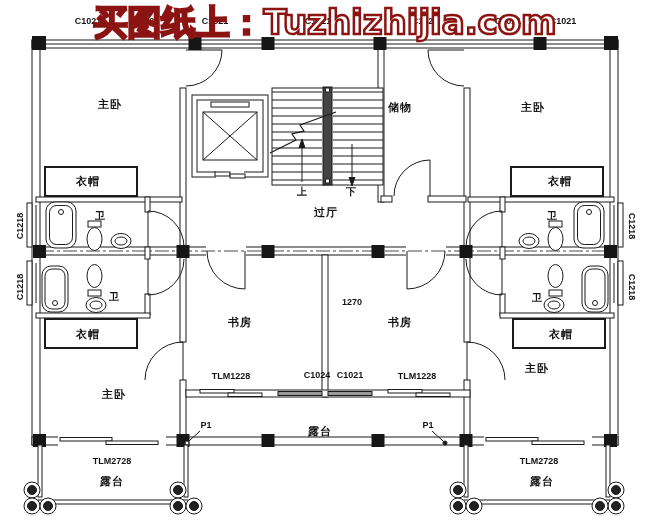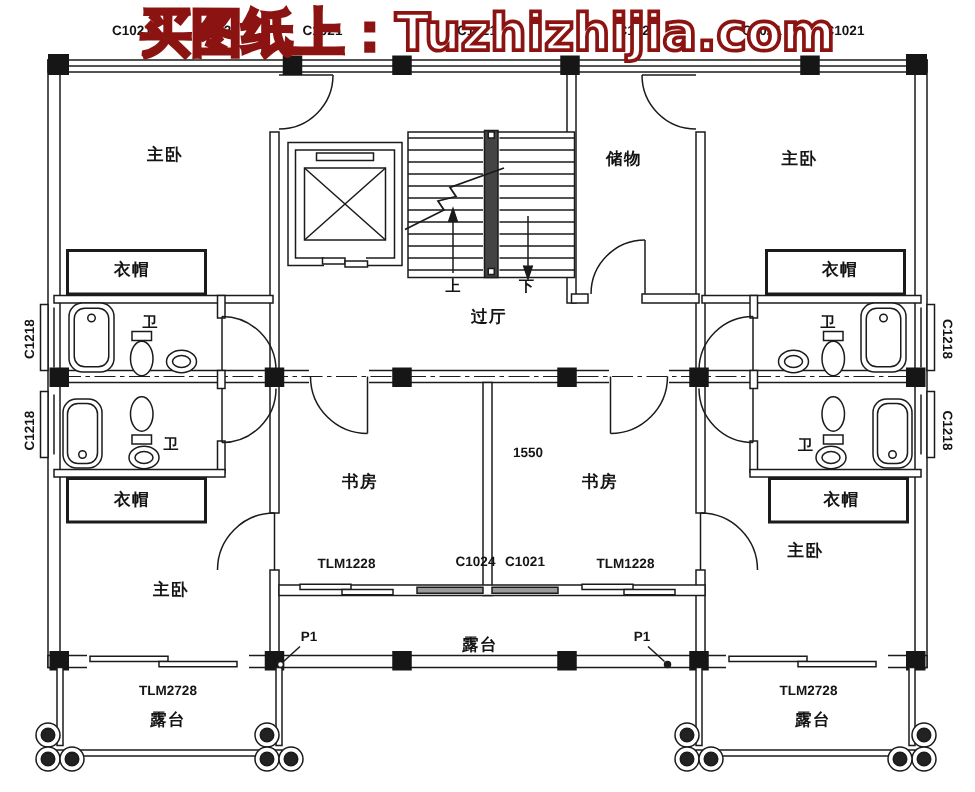--- a/index.html
+++ b/index.html
@@ -279,21 +279,21 @@
 <span class="lbl" style="left:114px;top:394px">主卧</span>
 <span class="lbl" style="left:537px;top:368px">主卧</span>
 <span class="lbl" style="left:88px;top:181px">衣帽</span>
 <span class="lbl" style="left:560px;top:181px">衣帽</span>
 <span class="lbl" style="left:88px;top:334px">衣帽</span>
 <span class="lbl" style="left:561px;top:334px">衣帽</span>
 <span class="lbl sm" style="left:100px;top:216px">卫</span>
 <span class="lbl sm" style="left:114px;top:297px">卫</span>
 <span class="lbl sm" style="left:552px;top:216px">卫</span>
 <span class="lbl sm" style="left:537px;top:298px">卫</span>
-<span class="lbl" style="left:416px;top:107px">储物</span>
+<span class="lbl" style="left:400px;top:107px">储物</span>
 <span class="lbl" style="left:326px;top:212px">过厅</span>
 <span class="lbl" style="left:240px;top:322px">书房</span>
 <span class="lbl" style="left:400px;top:322px">书房</span>
 <span class="lbl" style="left:320px;top:431px">露台</span>
 <span class="lbl" style="left:112px;top:481px">露台</span>
 <span class="lbl" style="left:542px;top:481px">露台</span>
 <span class="lbl sm" style="left:302px;top:192px">上</span>
 <span class="lbl sm" style="left:351px;top:192px">下</span>
 
 <span class="lbl tag" style="left:88px;top:21px">C1021</span>
@@ -306,21 +306,21 @@
 
 <span class="lbl tag rot-l" style="left:20px;top:226px">C1218</span>
 <span class="lbl tag rot-l" style="left:20px;top:287px">C1218</span>
 <span class="lbl tag rot-r" style="left:631px;top:226px">C1218</span>
 <span class="lbl tag rot-r" style="left:631px;top:287px">C1218</span>
 
 <span class="lbl tag" style="left:231px;top:376px">TLM1228</span>
 <span class="lbl tag" style="left:317px;top:375px">C1024</span>
 <span class="lbl tag" style="left:350px;top:375px">C1021</span>
 <span class="lbl tag" style="left:417px;top:376px">TLM1228</span>
-<span class="lbl tag" style="left:352px;top:302px">1550</span>
+<span class="lbl tag" style="left:352px;top:302px">1270</span>
 <span class="lbl tag" style="left:112px;top:461px">TLM2728</span>
 <span class="lbl tag" style="left:539px;top:461px">TLM2728</span>
 <span class="lbl tag" style="left:206px;top:425px">P1</span>
 <span class="lbl tag" style="left:428px;top:425px">P1</span>
 
 <span class="watermark">买图纸上：Tuzhizhijia.com</span>
 
 </div>
 
 </body></html>

